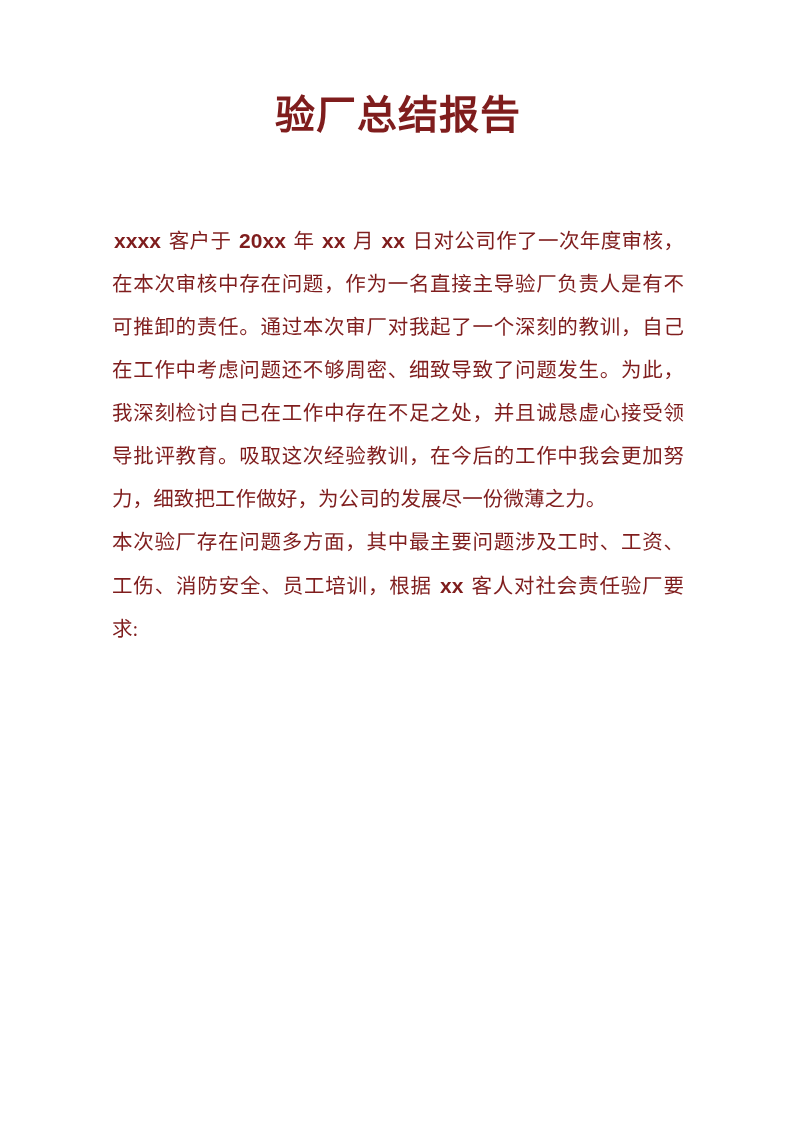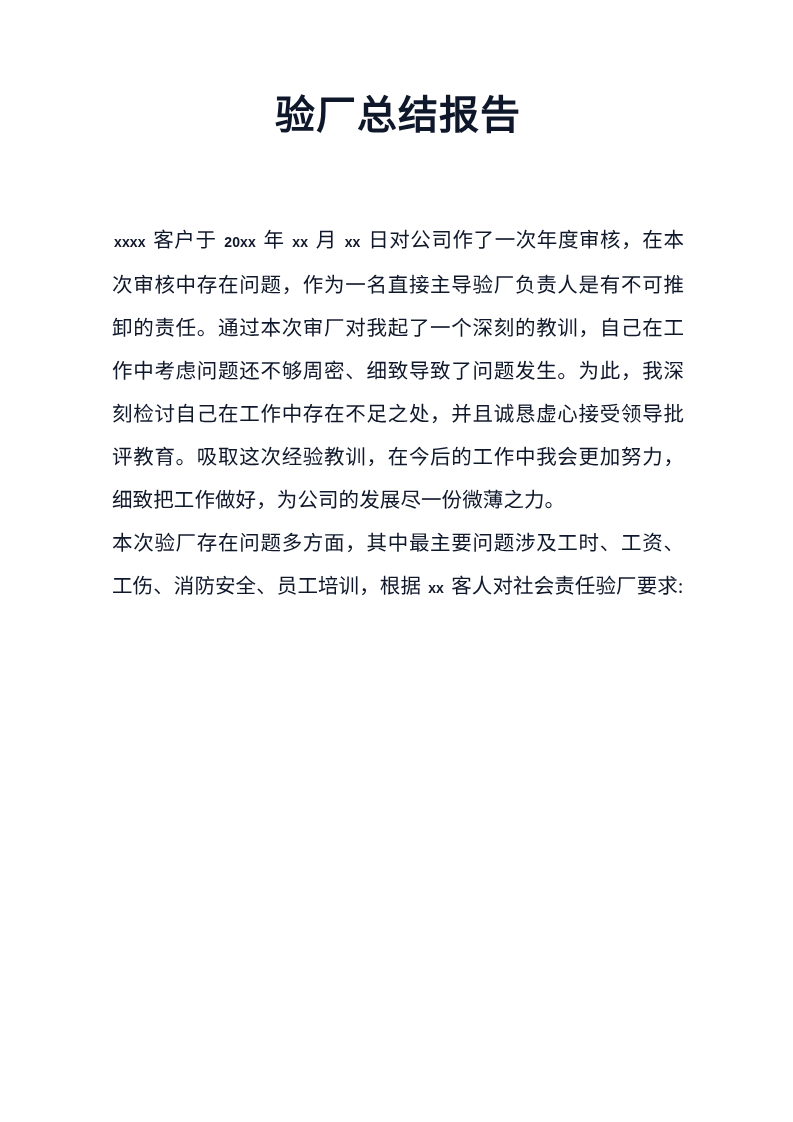--- a/index.html
+++ b/index.html
@@ -11,21 +11,21 @@
 
   .page {
     position: relative;
     width: 793px;
     height: 1122px;
     background: #ffffff;
     margin: 0 auto;
     overflow: hidden;
     box-sizing: border-box;
     font-family: "Liberation Serif", "DejaVu Serif", serif;
-    color: #0f172a;
+    color: #7f1d1d;
     -webkit-font-smoothing: antialiased;
   }
 
   .doc-body {
     position: absolute;
     left: 112px;
     top: 0;
     width: 572px;
   }
 
@@ -54,21 +54,21 @@
     text-align: justify;
     text-justify: inter-ideograph;
     word-break: break-all;
     letter-spacing: 0.1px;
   }
 
   
   .lat {
     font-family: "Liberation Sans", "DejaVu Sans", sans-serif;
     font-weight: bold;
-    font-size: 14px;
+    font-size: 21px;
     padding: 0 2px;
   }
 
   .num {
     font-family: "Liberation Serif", "DejaVu Serif", serif;
     font-weight: normal;
     padding: 0 2px;
   }
 </style>
 </head>

